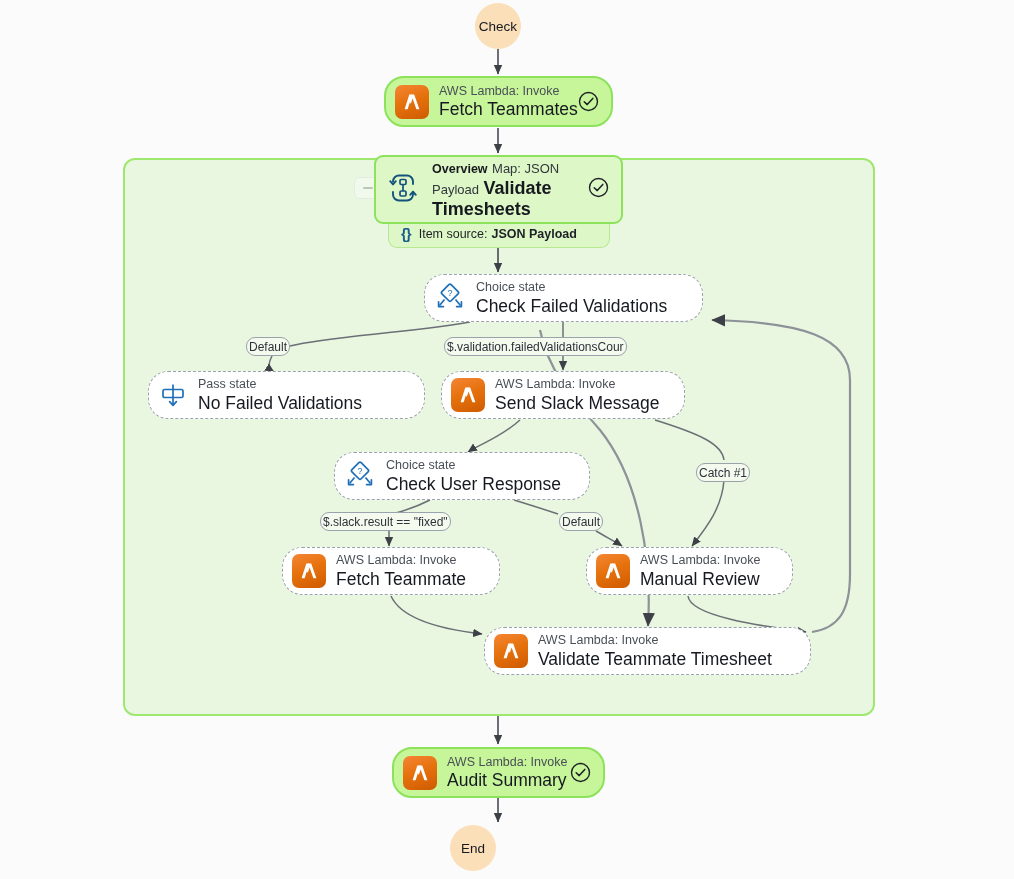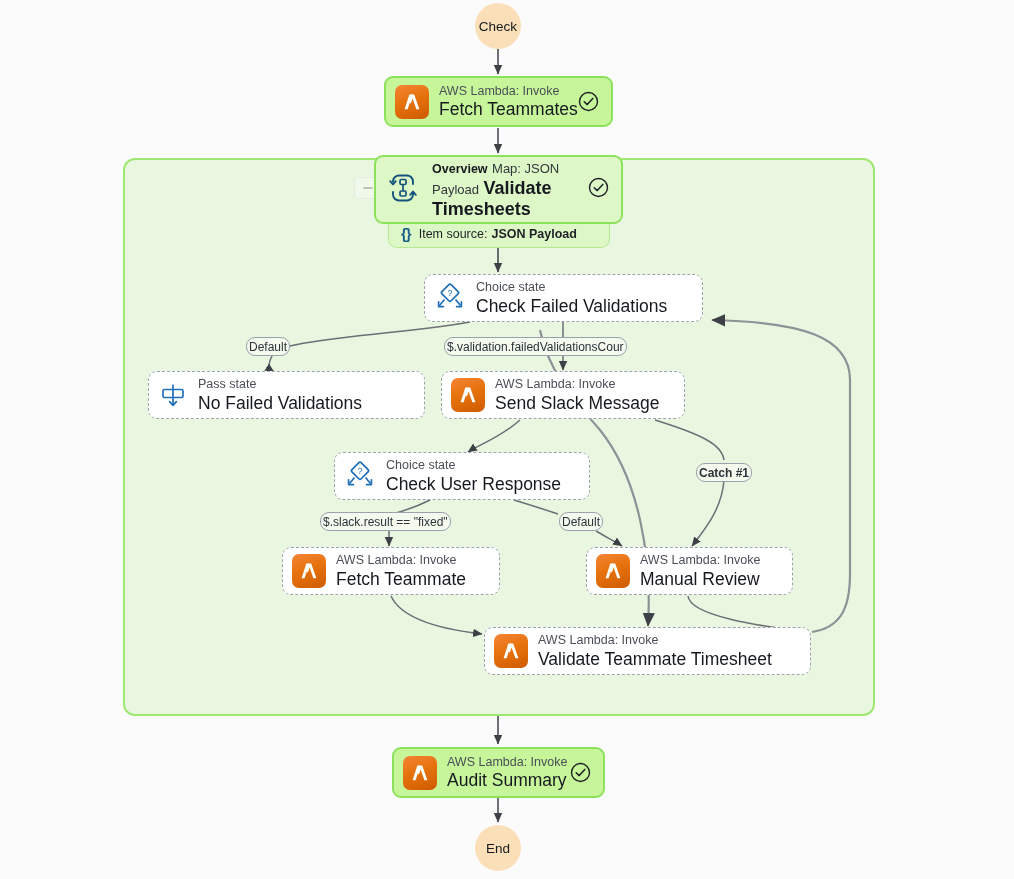--- a/index.html
+++ b/index.html
@@ -69,21 +69,21 @@
     color: #16191f;
     z-index: 3;
   }
 
   
   .node {
     position: absolute;
     box-sizing: border-box;
     display: flex;
     align-items: center;
-    border-radius: 9px;
+    border-radius: 20px;
     background: #ffffff;
     z-index: 3;
     padding: 0 12px 0 9px;
   }
   .node.dashed {
     border: 1.5px dashed #9aa2ab;
     background: #ffffff;
   }
   .node.highlight {
     border: 2px solid #8ce25b;
@@ -263,21 +263,21 @@
       <path d="M 498 716 L 498 744" stroke="#3d4147" marker-end="url(#arrow-dark)"></path>
 
       <path d="M 498 798 L 498 822" stroke="#3d4147" marker-end="url(#arrow-dark)"></path>
     </g>
   </svg>
 
   <div class="terminal" style="left:475px; top:3px;">
     <span>Check</span>
   </div>
 
-  <div class="terminal" style="left:475px; top:825px;">
+  <div class="terminal" style="left:450px; top:825px;">
     <span>End</span>
   </div>
 
   <div class="node highlight" style="left:384px; top:76px; width:229px; height:51px;">
     <span class="icon-slot">
       <span class="lambda-icon">
         <svg width="24" height="24" viewBox="0 0 24 24">
           <path d="M4.6 19.2 L9.3 4.6 L12.3 4.6 L7.6 19.2 Z" fill="#fff"></path>
           <path d="M11.2 4.6 L14.2 4.6 L19.4 19.2 L16.4 19.2 L12.6 8.6 L11.0 13.2 L9.4 13.2 Z" fill="#fff"></path>
         </svg>
@@ -389,21 +389,21 @@
         <path d="M21.5 16.5 L26.5 22.5" fill="none" stroke="#1f6fb8" stroke-width="1.7"></path>
         <path d="M27.4 18.8 L27.4 23.6 L22.6 23.6" fill="none" stroke="#1f6fb8" stroke-width="1.7" stroke-linecap="round" stroke-linejoin="round"></path>
       </svg>
     </span>
     <span class="labels">
       <span class="sub">Choice state</span>
       <span class="title">Check User Response</span>
     </span>
   </div>
 
-  <div class="edge-label" style="left:696px; top:463px;font-weight:bold;">
+  <div class="edge-label" style="left:696px; top:463px;">
     <span>Catch #1</span>
   </div>
 
   <div class="edge-label" style="left:320px; top:512px;">
     <span>$.slack.result == "fixed"</span>
   </div>
   <div class="edge-label" style="left:559px; top:512px;">
     <span>Default</span>
   </div>
 

